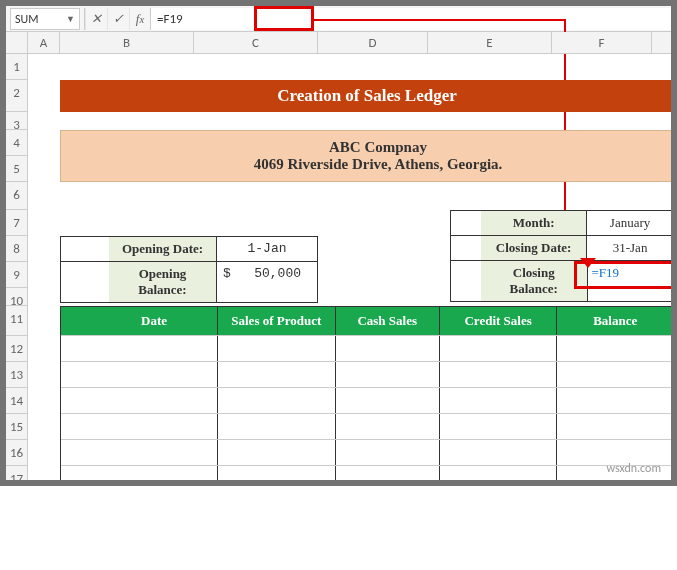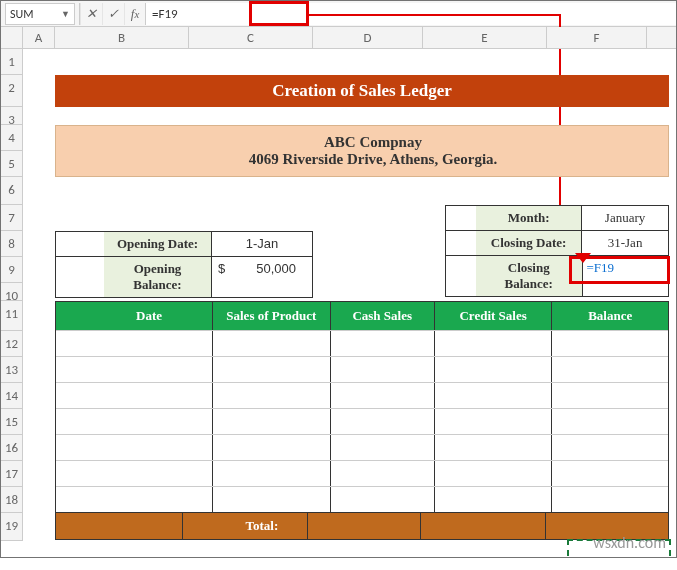--- a/index.html
+++ b/index.html
@@ -1,17 +1,17 @@
 <!DOCTYPE html>
 <html><head>
 <meta charset="utf-8">
 <style>
 * { box-sizing: border-box; }
 body { margin:0; font-family: Calibri, Arial, sans-serif; font-size:13px; background:#fff; color:#333; }
-.wrap { width:677px; height:558px; position:relative; overflow:hidden; border:1px solid #737373; }
+.wrap { width:677px; height:486px; position:relative; overflow:hidden; border:6px solid #737373; }
 
 .fbar { display:flex; align-items:center; height:26px; border-bottom:1px solid #ccc; background:#f5f5f5; }
 .namebox { width:70px; height:22px; margin:0 4px; background:#fff; border:1px solid #ccc; display:flex; align-items:center; padding:0 4px; font-size:12px; justify-content:space-between; }
 .namebox .chev { font-size:9px; color:#666; }
 .fbar .btn { width:22px; height:22px; display:flex; align-items:center; justify-content:center; color:#666; cursor:pointer; border-left:1px solid #e5e5e5; font-style:italic; }
 .fbar .sep { width:1px; height:22px; background:#ccc; }
 .fbar .fx { font-family:'Times New Roman',serif; font-style:italic; border-right:1px solid #ccc; }
 .formula-input { flex:1; height:22px; background:#fff; padding:3px 6px; position:relative; }
 .formula-input span { position:relative; display:inline-block; }
 .redbox-formula { position:absolute; border:3px solid #e10000; left:248px; top:0; width:60px; height:25px; pointer-events:none; }
@@ -26,21 +26,21 @@
 .rowhead .rh { text-align:center; color:#666; border-bottom:1px solid #ccc; line-height:26px; }
 .sheet { position:relative; flex:1; }
 
 .title { position:absolute; left:32px; top:26px; width:614px; height:32px; background:#c2410c; color:#fff; font-family:'Times New Roman',serif; font-weight:bold; font-size:17px; display:flex; align-items:center; justify-content:center; }
 
 .company { position:absolute; left:32px; top:76px; width:614px; height:52px; background:#f8cfae; border:1px solid #d9b38c; font-family:'Times New Roman',serif; font-weight:bold; font-size:15px; text-align:center; display:flex; flex-direction:column; justify-content:center;padding-left:22px; }
 
 .opening { position:absolute; left:32px; top:182px; width:258px; border:1px solid #333; }
 .opening .r { display:flex;padding-left:48px; }
 .opening .lab { width:134px; background:#e9f1de; font-family:'Times New Roman',serif; font-weight:bold; text-align:center; padding:4px 6px; border-right:1px solid #333; }
-.opening .val { width:124px; text-align:center; padding:4px 6px; font-family:Liberation Sans, sans-serif; }
+.opening .val { width:124px; text-align:center; padding:4px 6px; font-family:Liberation Mono, monospace; }
 .opening .r + .r { border-top:1px solid #333; }
 .openbal { text-align:left; padding-left:10px; }
 .openbal::before { content:'$'; float:left; }
 .openbal span { float:right; margin-right:10px; }
 
 .closing { position:absolute; left:422px; top:156px; width:224px; border:1px solid #333; font-family:'Times New Roman',serif; }
 .closing .r { display:flex;padding-left:30px; }
 .closing .lab { width:124px; background:#e9f1de; font-weight:bold; text-align:center; padding:4px 6px; border-right:1px solid #333; }
 .closing .val { width:100px; text-align:center; padding:4px 6px; }
 .closing .r + .r { border-top:1px solid #333; }
@@ -54,21 +54,21 @@
 .c-date{width:134px;margin-left:30px;} .c-prod{width:124px;} .c-cash{width:110px;} .c-cred{width:124px;} .c-bal{width:122px;}
 .table .br { display:flex; border-top:1px solid #ccc; height:26px; }
 .table .total { display:flex; border-top:1px solid #333; background:#bf6a1e; color:#fff; font-weight:bold;gap:34px; }
 .table .total > div { padding:5px 0; border-right:1px solid #333; text-align:center; }
 .table .total > div:last-child { border-right:none; }
 .marquee { position:absolute; left:544px; top:490px; width:104px; height:28px; border:2px dashed #1a7a3a; pointer-events:none; }
 
 .redline-h { position:absolute; border-top:2px solid #e10000; left:308px; top:13px; width:250px; }
 .redline-v { position:absolute; border-left:2px solid #e10000; left:558px; top:13px; height:196px; }
 .redarrow { position:absolute; left:552px; top:204px; width:0; height:0; border-left:8px solid transparent; border-right:8px solid transparent; border-top:10px solid #e10000; }
-.watermark { position:absolute; right:10px; bottom:5px; font-size:16px; color:#999; }
+.watermark { position:absolute; right:10px; bottom:5px; font-size:12px; color:#999; }
 </style>
 </head>
 <body>
 
 <div class="wrap">
   <div class="fbar">
     <div class="namebox">
       <span>SUM</span>
       <span class="chev">▼</span>
     </div>

